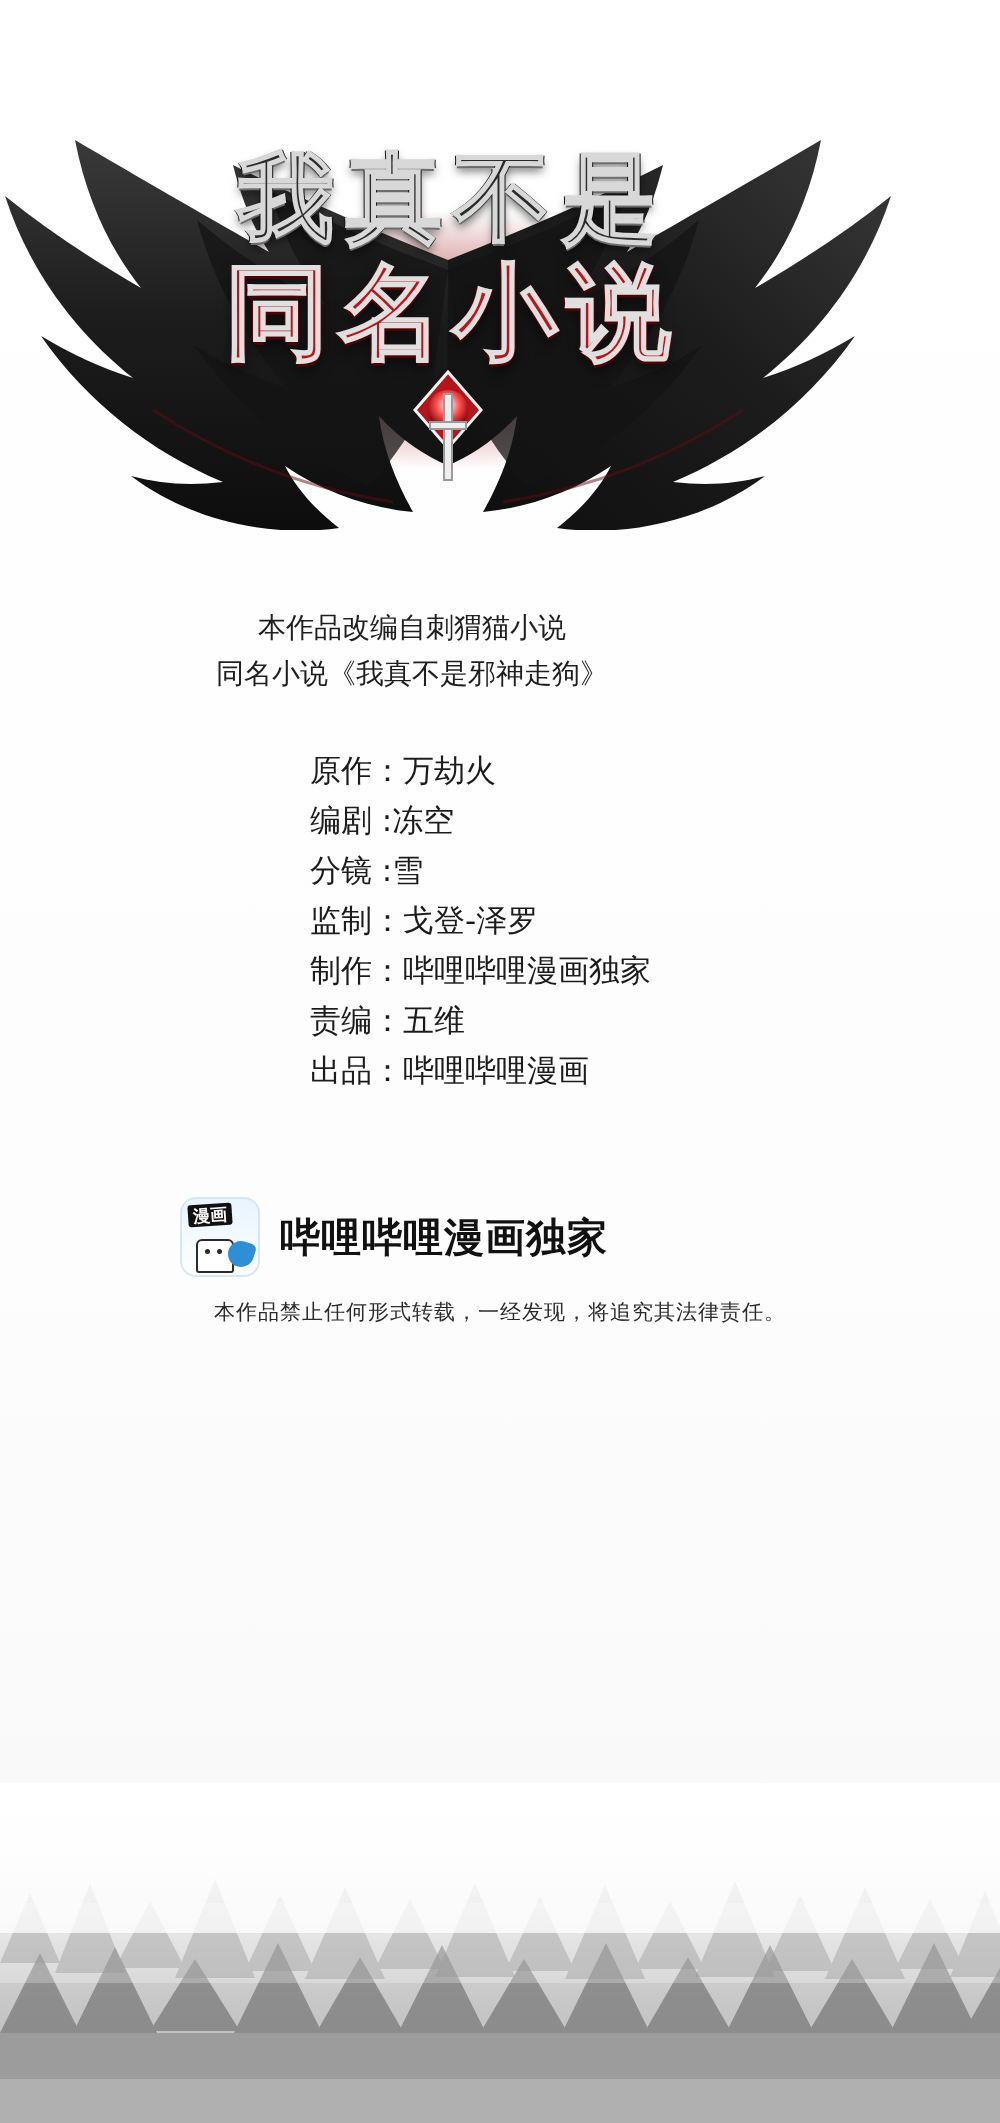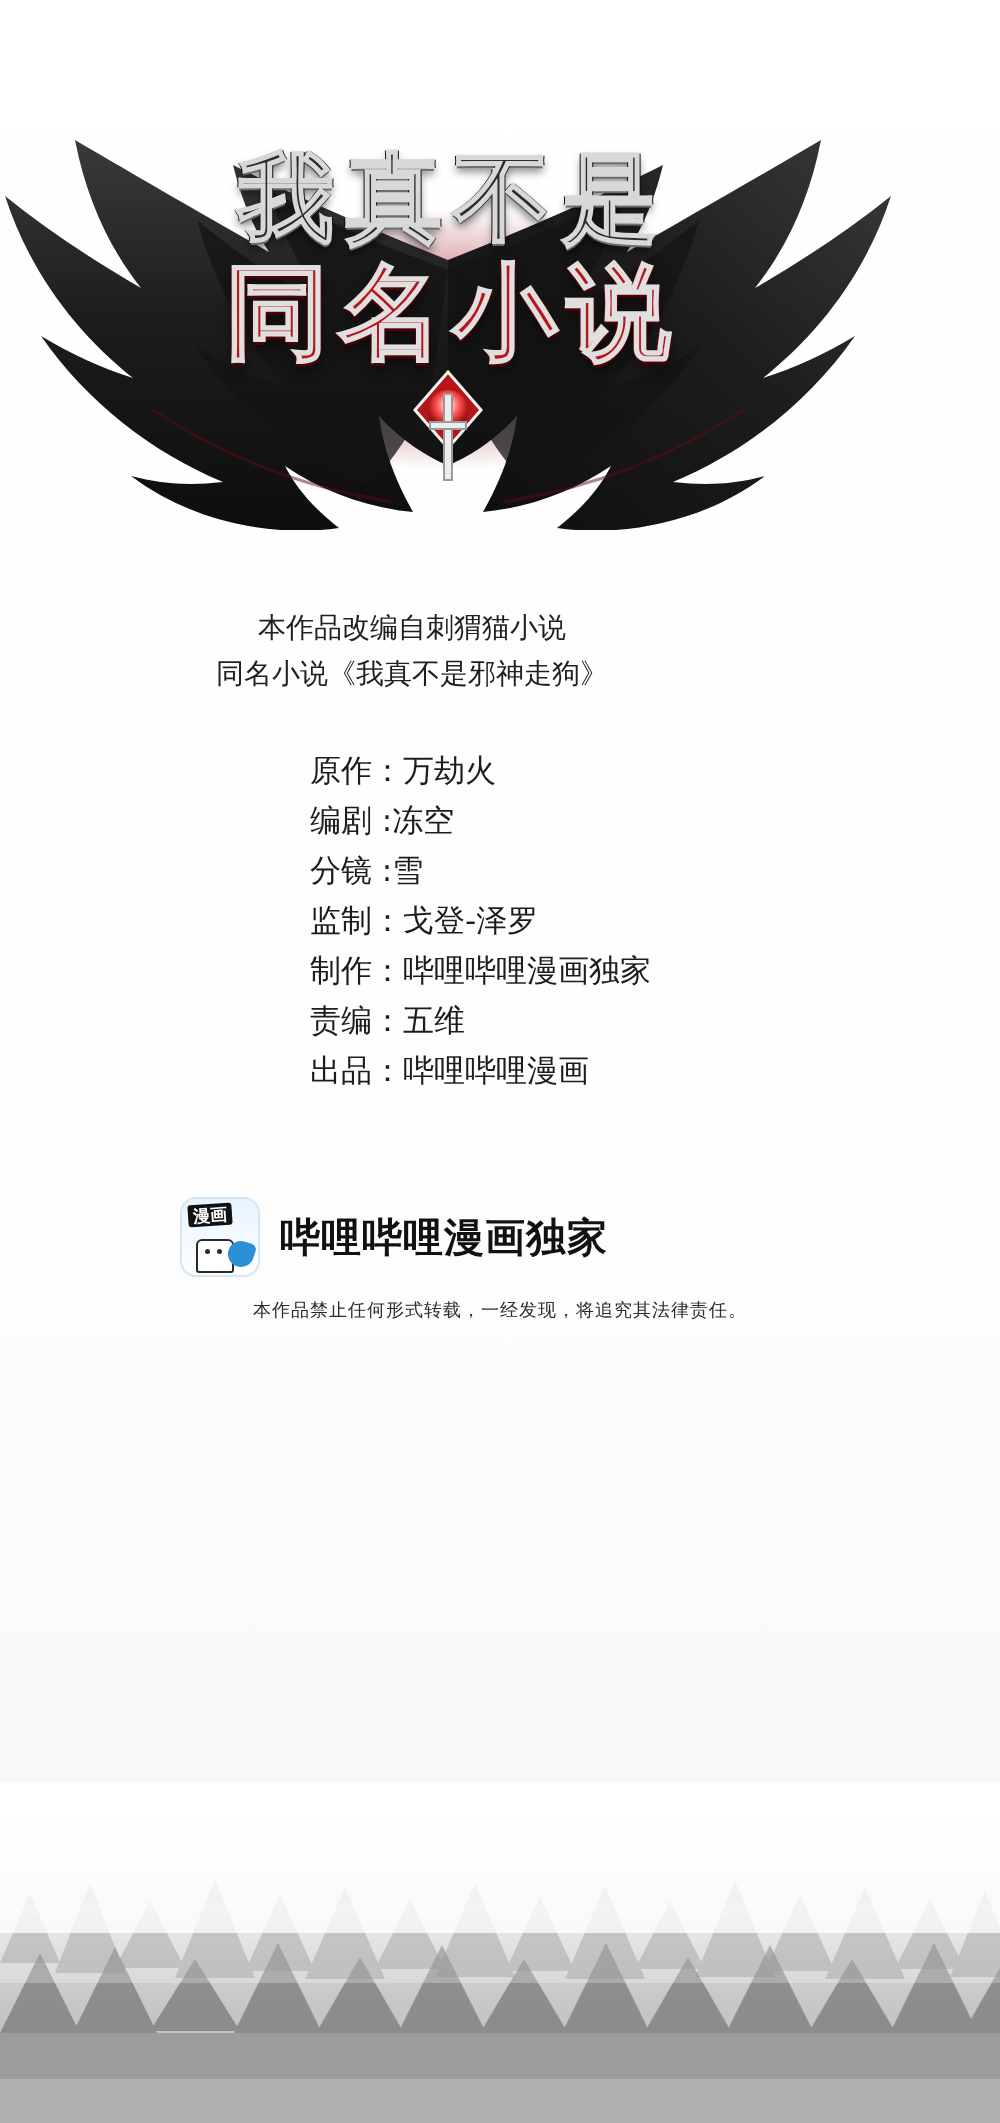--- a/index.html
+++ b/index.html
@@ -193,21 +193,21 @@
     color: #111;
   }
 
   .disclaimer {
     position: absolute;
     left: 0;
     top: 1298px;
     width: 1000px;
     text-align: center;
     font-family: "DejaVu Sans", sans-serif;
-    font-size: 18px;
+    font-size: 21px;
     letter-spacing: 1px;
     color: #2b2b2b;
   }
 
   
   .scenery {
     position: absolute;
     left: 0;
     bottom: 0;
     width: 1000px;

